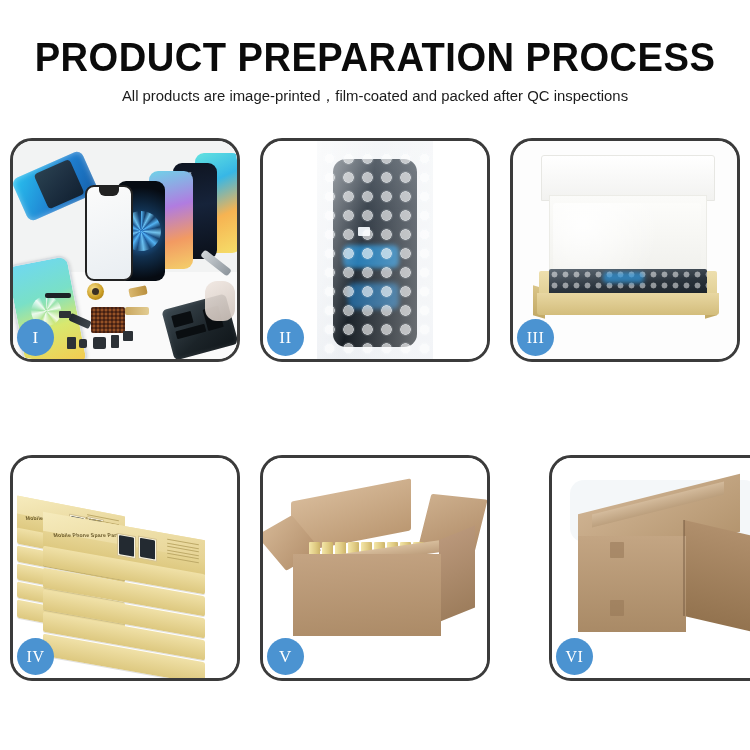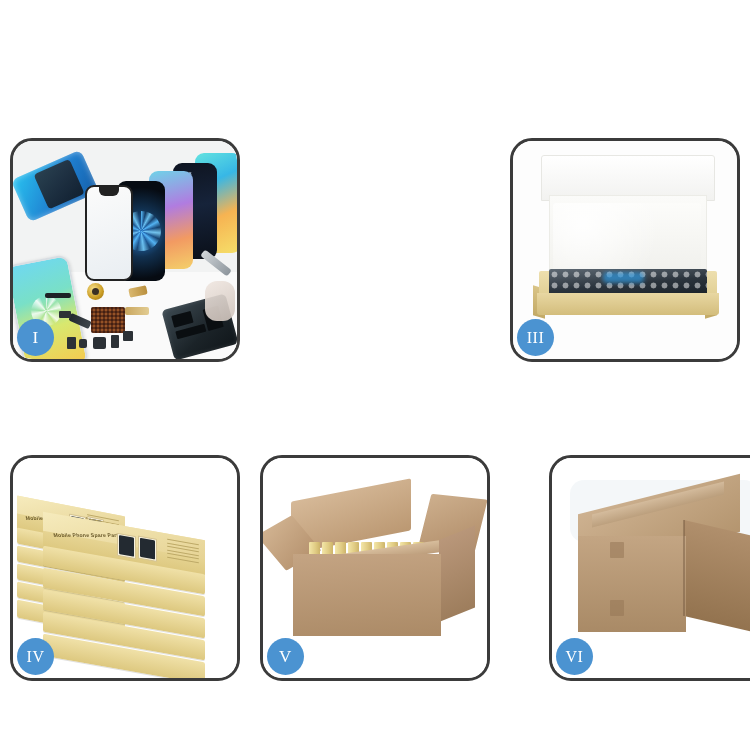--- a/index.html
+++ b/index.html
@@ -371,20 +371,24 @@
   .sc-ghost{
     position:absolute;left:18px;top:22px;width:188px;height:62px;
     border-radius:14px;background:rgba(235,240,244,.55);
   }
 </style>
 </head>
 <body>
 
 <div class="page">
 
+  <div class="header">
+    <div class="title">PRODUCT PREPARATION PROCESS</div>
+    <div class="subtitle">All products are image-printed，film-coated and packed after QC inspections</div>
+  </div>
 
   <div class="grid">
 
     <div class="card c1">
       <div class="photo p1">
         <div class="shade"></div>
         <div class="scr ph-blue"></div>
         <div class="scr ph-orng"></div>
         <div class="scr ph-blk">
             <span class="t">08:08</span>
@@ -413,20 +417,34 @@
           <i style="left:8px;top:8px;width:20px;height:12px;"></i>
           <i style="left:8px;top:24px;width:30px;height:8px;"></i>
           <i style="left:40px;top:10px;width:16px;height:22px;"></i>
         </div>
         <div class="tweez"></div>
         <div class="hand"></div>
       </div>
       <div class="badge">I</div>
     </div>
 
+    <div class="card c2">
+      <div class="photo p2">
+        <div class="bw-bag"></div>
+        <div class="bw-phone">
+          <span class="lbl"></span>
+          <span class="blue1"></span>
+          <span class="blue2"></span>
+        </div>
+        <div class="bubbles"></div>
+        <div class="bubbles b2"></div>
+        <div class="bw-sheen"></div>
+      </div>
+      <div class="badge">II</div>
+    </div>
 
     <div class="card c3">
       <div class="photo p3">
         <div class="b3-lid"></div>
         <div class="b3-back"></div>
         <div class="b3-foam"></div>
         <div class="b3-sideL"></div>
         <div class="b3-sideR"></div>
         <div class="b3-tray"></div>
         <div class="b3-inner">

